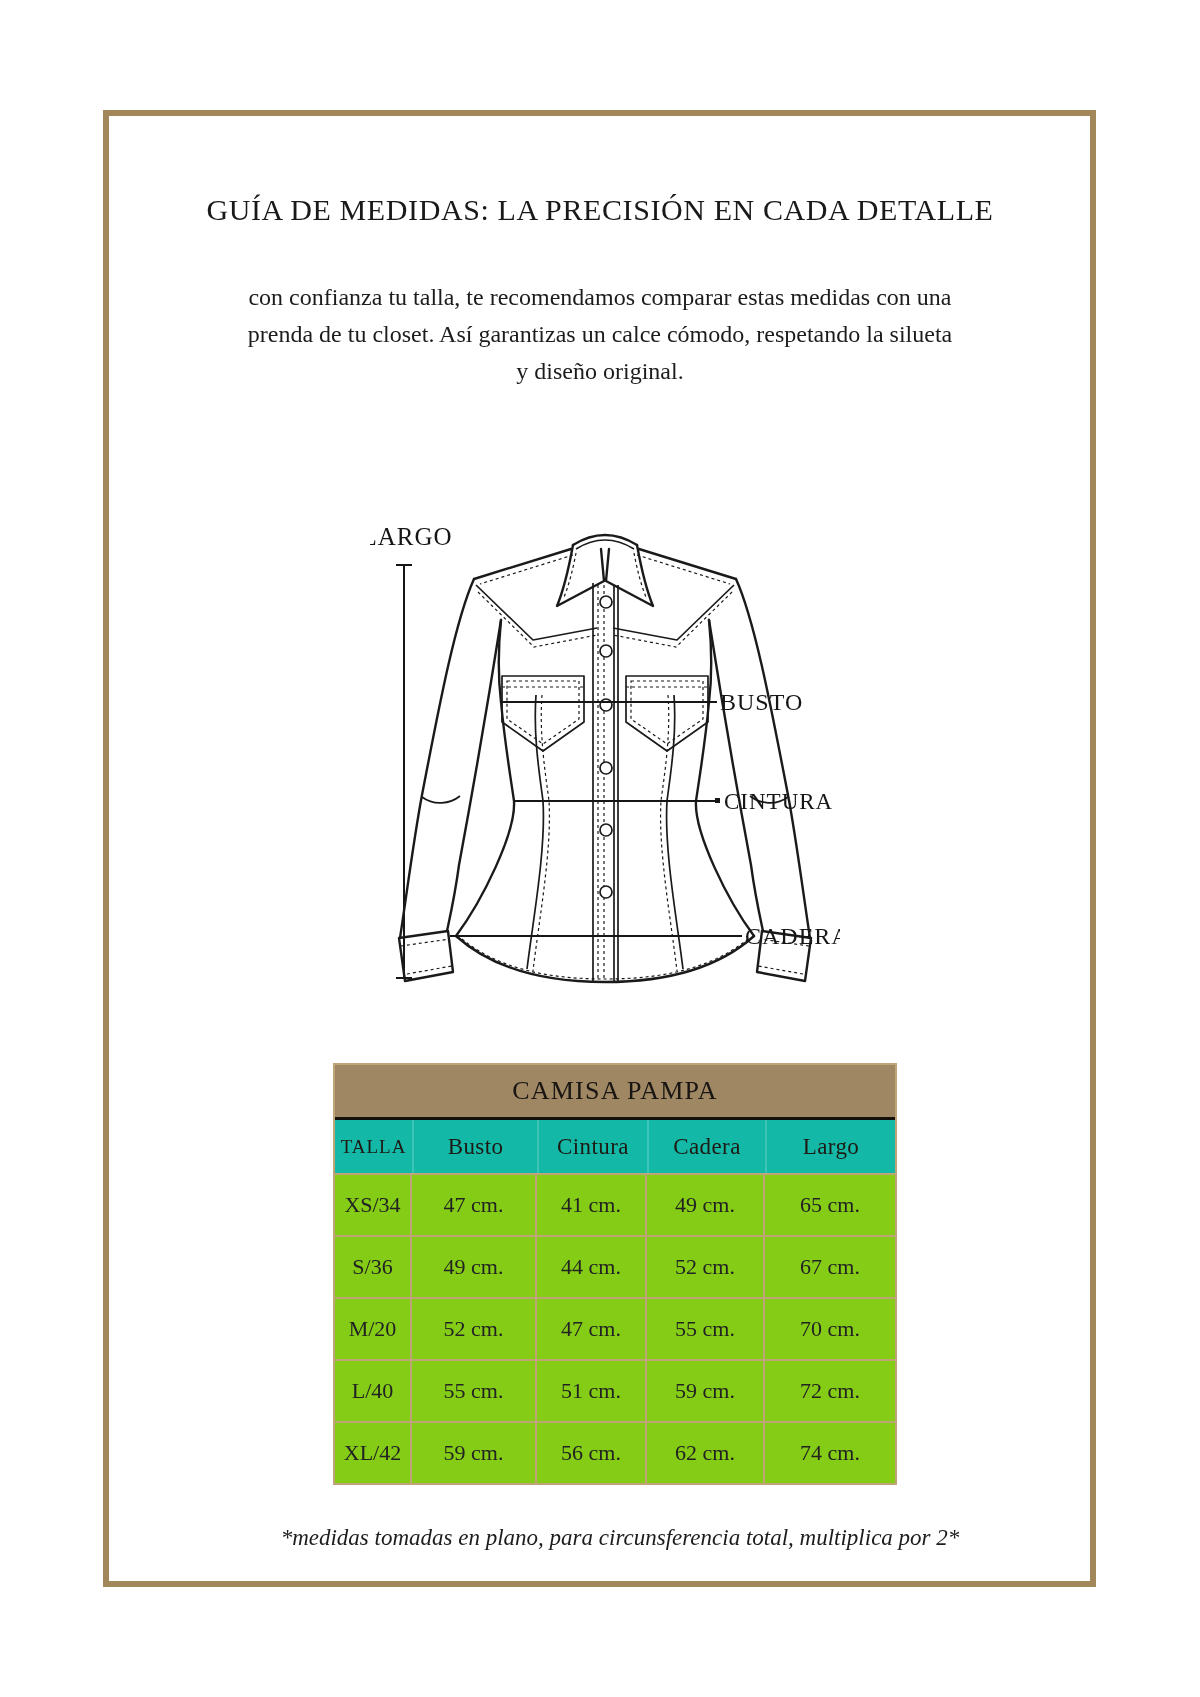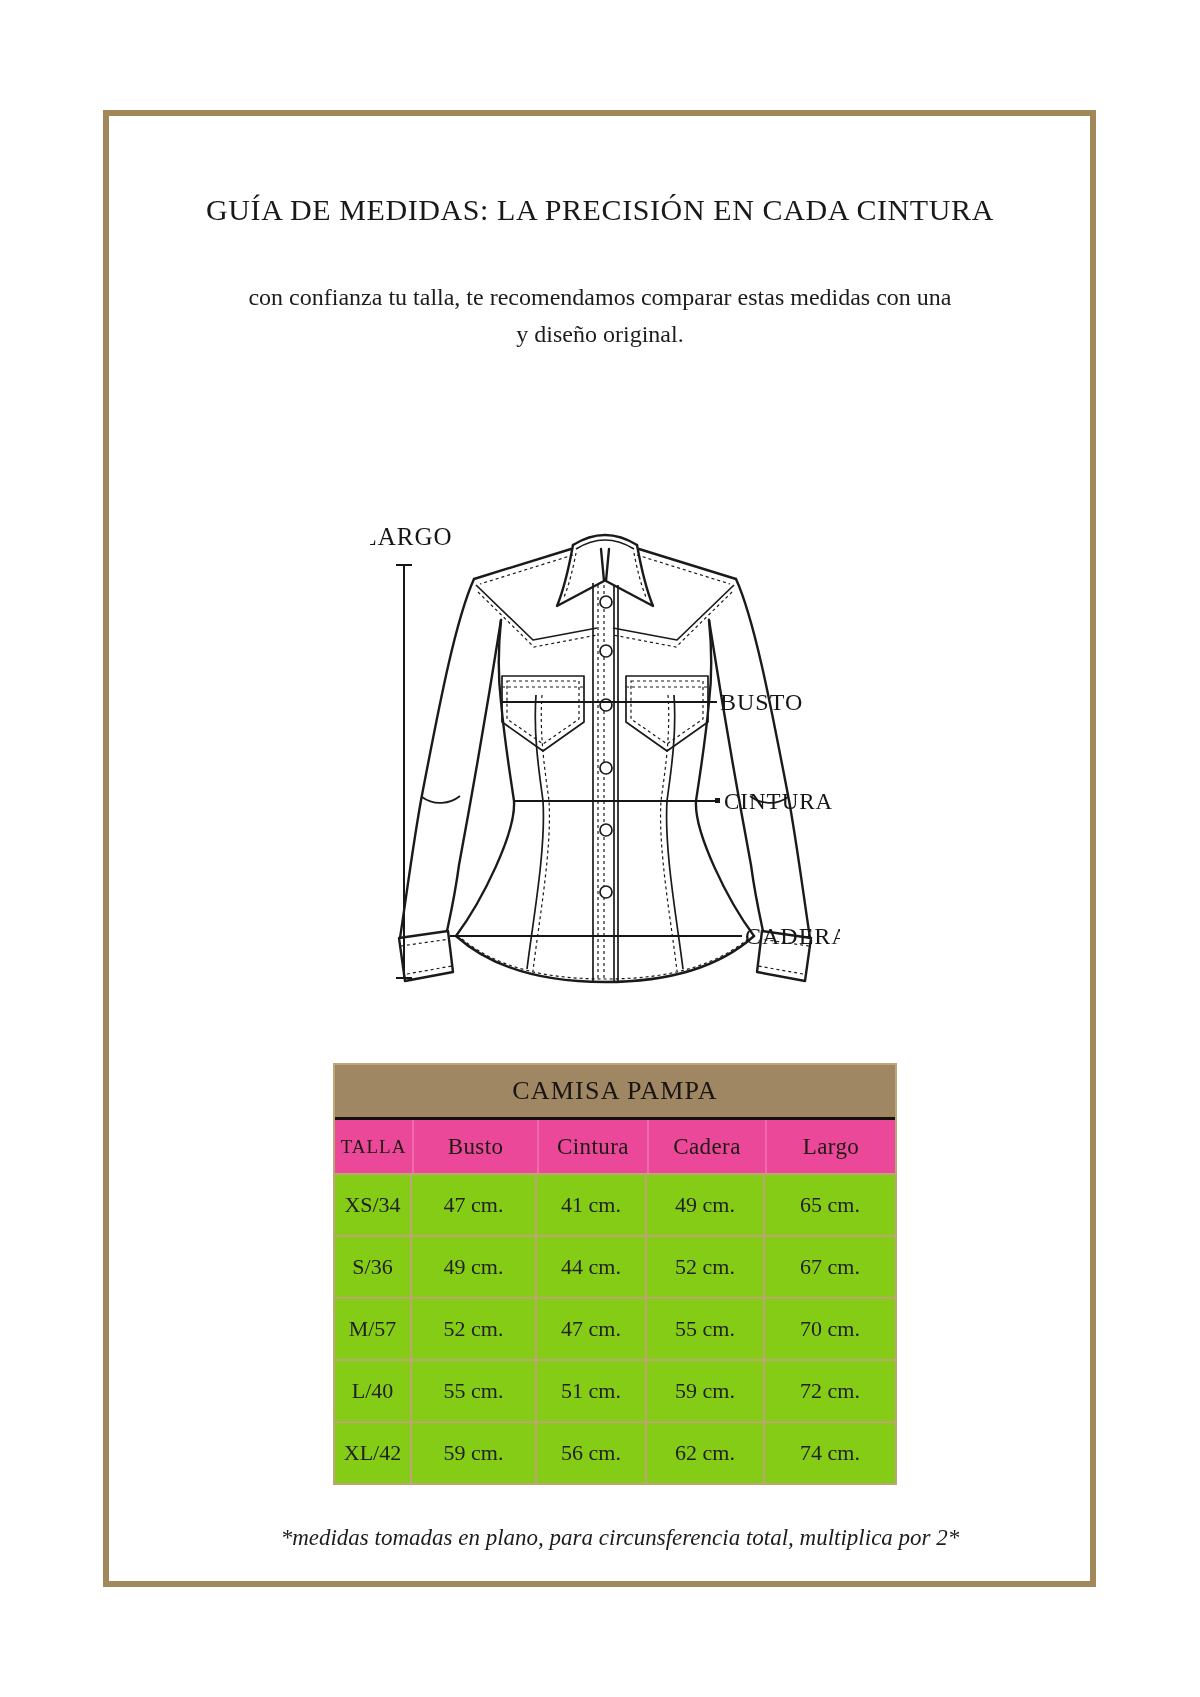--- a/index.html
+++ b/index.html
@@ -29,21 +29,21 @@
     grid-template-rows:55px 53px;grid-auto-rows:62px;
   }
   .size-table .cell{
     box-sizing:border-box;display:flex;align-items:center;justify-content:center;
   }
   .t-title{
     grid-column:1/-1;background:#a08763;border-bottom:3px solid #14110c;
     font-size:26px;letter-spacing:1.2px;color:#181512;
   }
   .hcell{
-    background:#ec4899;font-size:23px;color:#1d1913;letter-spacing:.4px;
+    background:#14b8a6;font-size:23px;color:#1d1913;letter-spacing:.4px;
     border-left:2px solid rgba(255,255,255,0.18);
   }
   .hcell.first{border-left:none;font-size:19px;letter-spacing:1px;}
   .dcell{
     background:#84cc16;font-size:22px;color:#222222;
     border-top:2px solid #bfa478;border-right:2px solid #bfa478;
   }
   .dcell.no-r{border-right:none;}
   .footnote{
     position:absolute;left:0;top:1525px;width:1200px;text-align:center;
@@ -52,24 +52,25 @@
   svg text{
     font-family:"Liberation Serif","DejaVu Serif",serif;
     fill:#161616;letter-spacing:1px;
   }
 </style>
 </head>
 <body>
 
 <div class="frame"></div>
 
-<div class="page-title">GUÍA DE MEDIDAS: LA PRECISIÓN EN CADA CINTURA</div>
+<div class="page-title">GUÍA DE MEDIDAS: LA PRECISIÓN EN CADA DETALLE</div>
 
 <div class="intro">
   <div class="line">con confianza tu talla, te recomendamos comparar estas medidas con una</div>
+  <div class="line">prenda de tu closet. Así garantizas un calce cómodo, respetando la silueta</div>
   <div class="line">y diseño original.</div>
 </div>
 
 <div class="diagram">
 <svg width="470" height="530" viewBox="0 0 470 530">
 
   <text x="37" y="80" text-anchor="middle" font-size="25">LARGO</text>
   <g stroke="#161616" stroke-width="2" fill="none">
     <line x1="34" y1="100" x2="34" y2="513"></line>
     <line x1="26" y1="100" x2="42" y2="100"></line>
@@ -167,21 +168,21 @@
 <div class="cell dcell">XS/34</div>
     <div class="cell dcell">47 cm.</div>
     <div class="cell dcell">41 cm.</div>
     <div class="cell dcell">49 cm.</div>
     <div class="cell dcell no-r">65 cm.</div>
     <div class="cell dcell">S/36</div>
     <div class="cell dcell">49 cm.</div>
     <div class="cell dcell">44 cm.</div>
     <div class="cell dcell">52 cm.</div>
     <div class="cell dcell no-r">67 cm.</div>
-    <div class="cell dcell">M/57</div>
+    <div class="cell dcell">M/20</div>
     <div class="cell dcell">52 cm.</div>
     <div class="cell dcell">47 cm.</div>
     <div class="cell dcell">55 cm.</div>
     <div class="cell dcell no-r">70 cm.</div>
     <div class="cell dcell">L/40</div>
     <div class="cell dcell">55 cm.</div>
     <div class="cell dcell">51 cm.</div>
     <div class="cell dcell">59 cm.</div>
     <div class="cell dcell no-r">72 cm.</div>
     <div class="cell dcell">XL/42</div>

